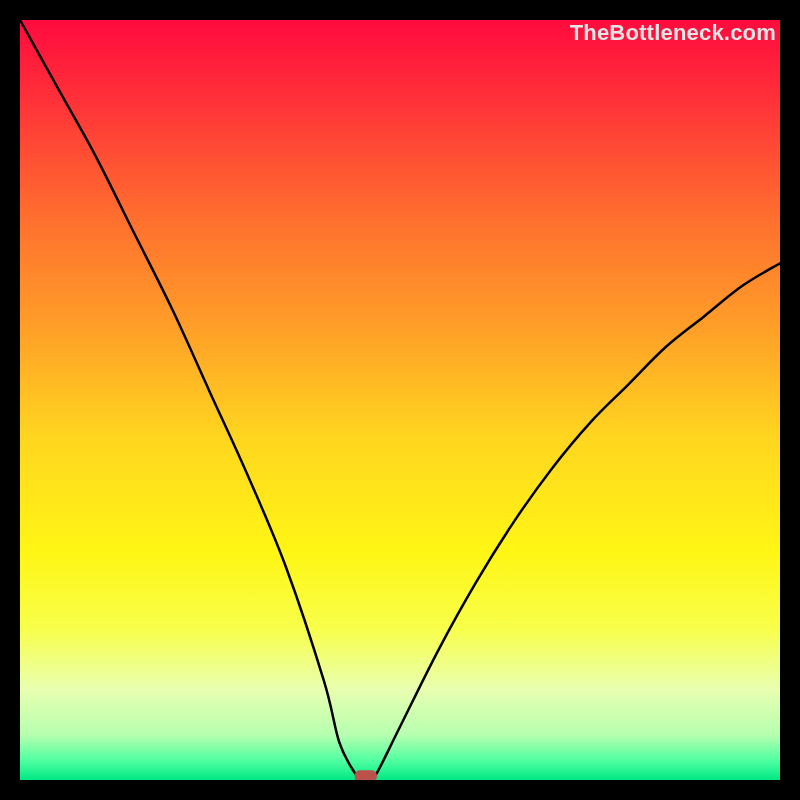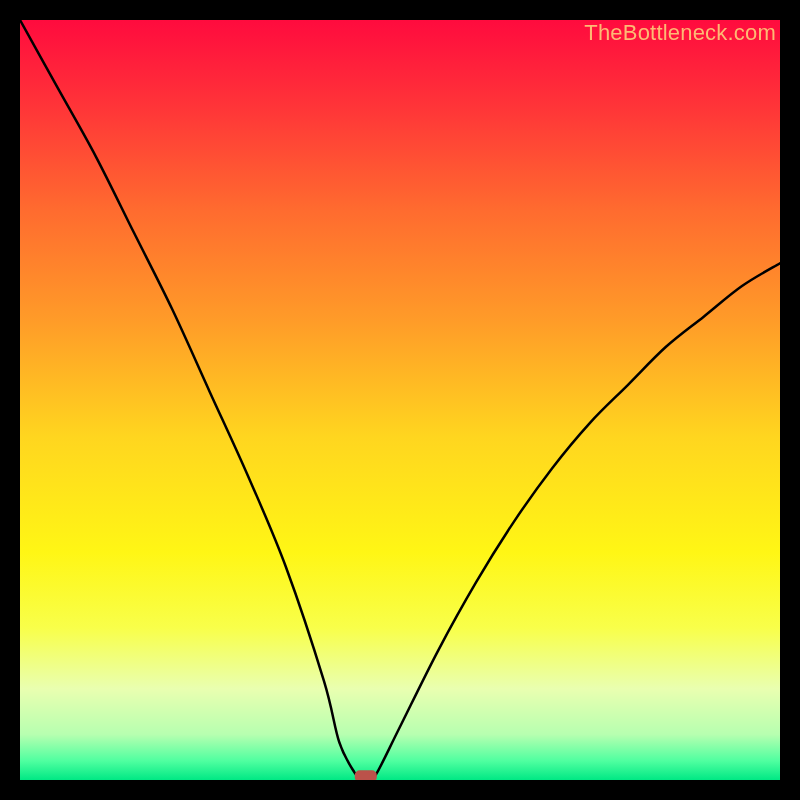--- a/index.html
+++ b/index.html
@@ -23,23 +23,23 @@
     position: absolute;
     left: 0;
     top: 0;
     width: 760px;
     height: 760px;
   }
   .watermark {
     position: absolute;
     top: 0px;
     right: 4px;
-    color: #fdba74;
+    color: #e5e5e5;
     font-size: 22px;
-    font-weight: 400;
+    font-weight: 700;
     letter-spacing: 0.2px;
     user-select: none;
   }
   svg {
     display: block;
   }
 </style>
 </head>
 <body>
 

